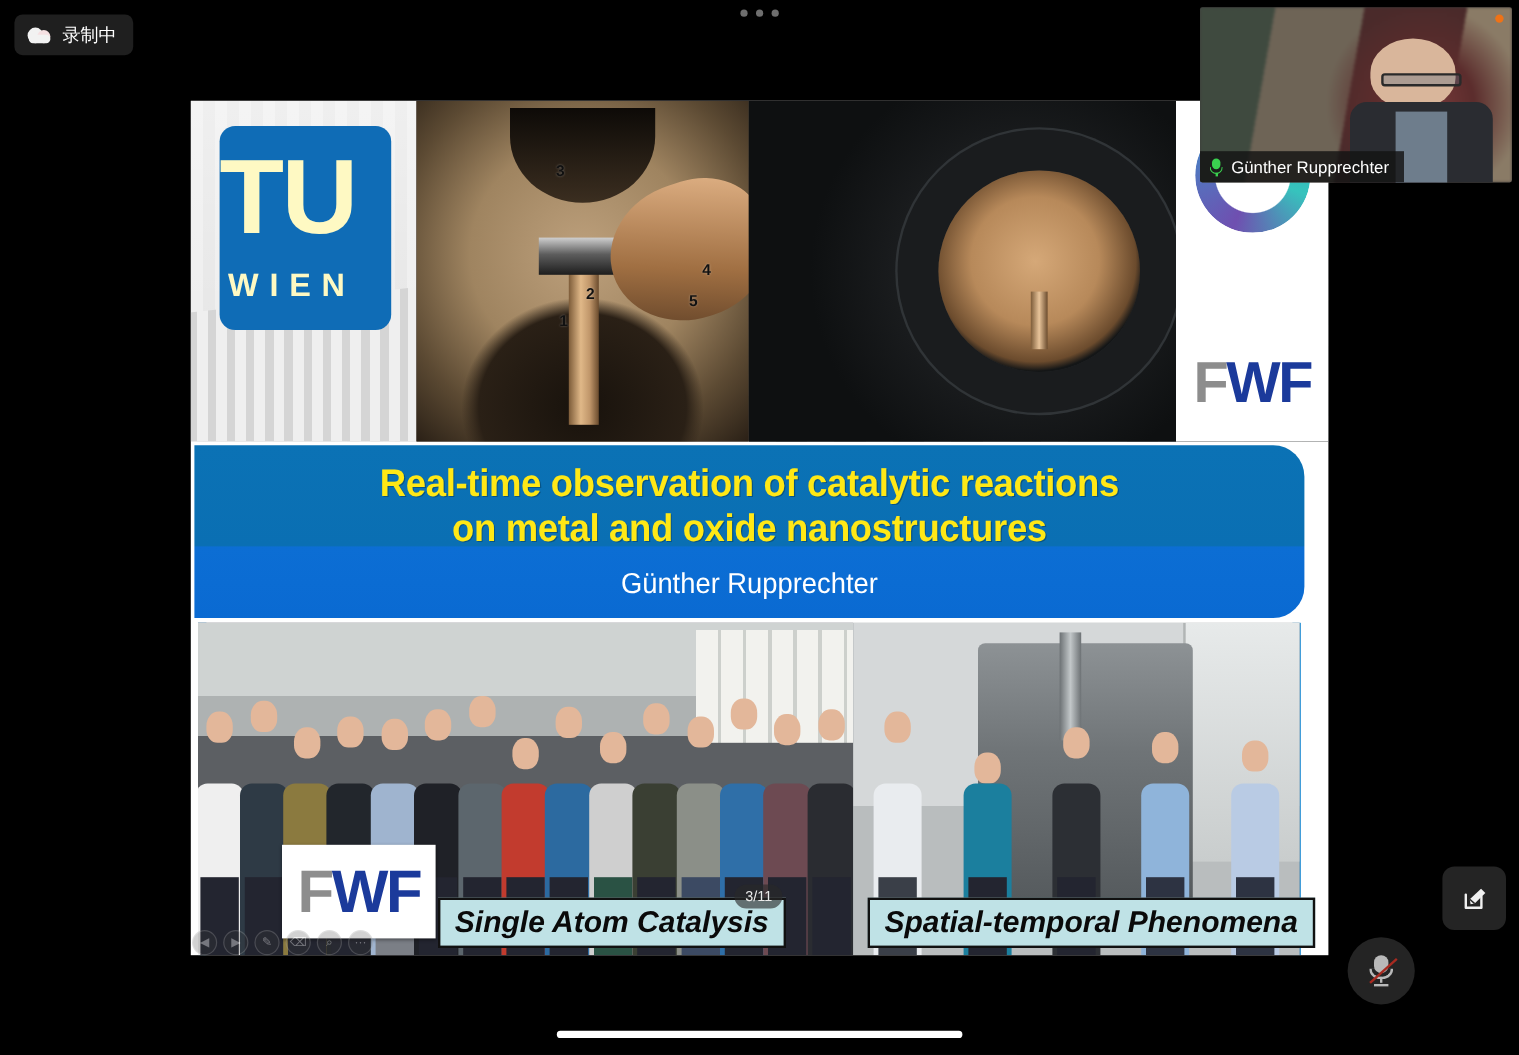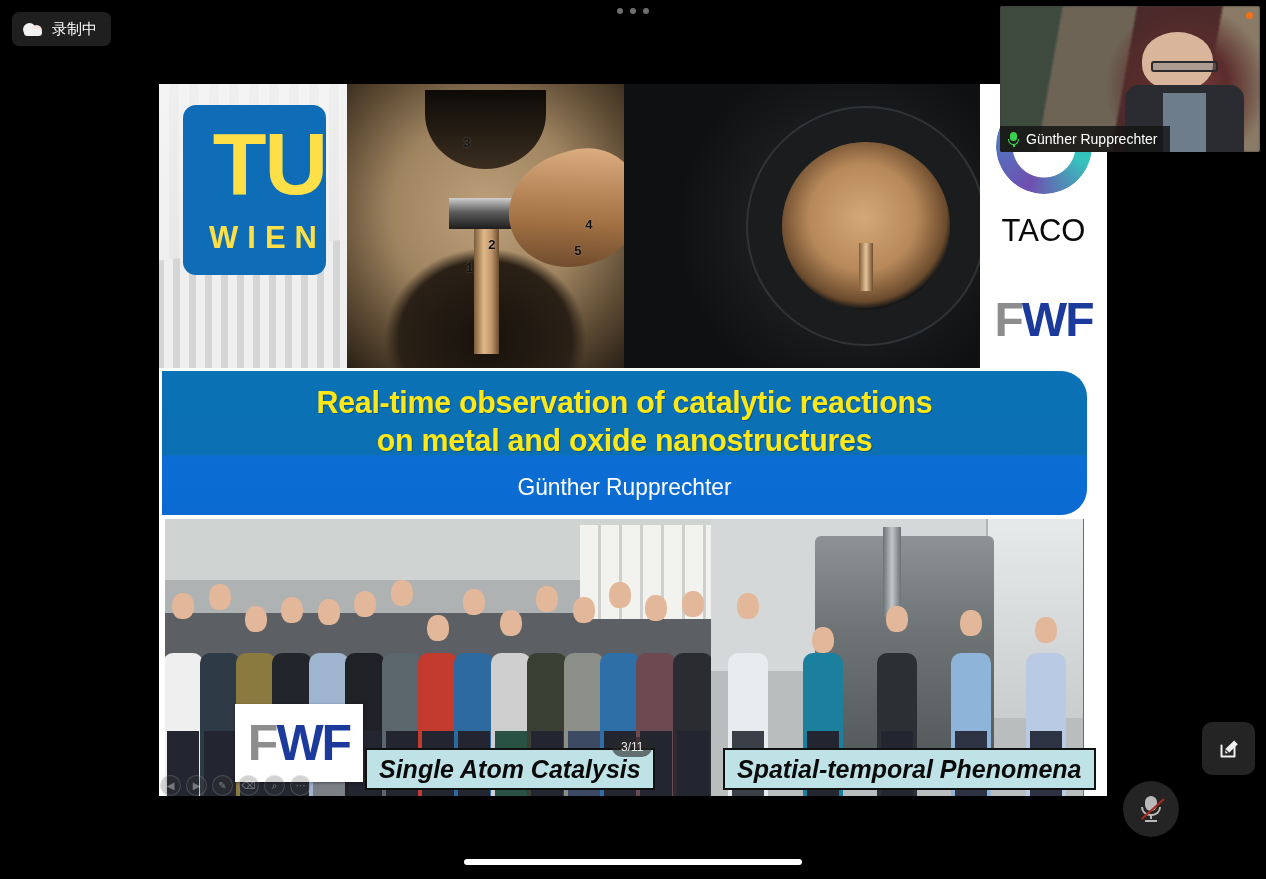--- a/index.html
+++ b/index.html
@@ -45,27 +45,27 @@
       linear-gradient(to bottom, rgba(255,255,255,.55), rgba(255,255,255,.2)),
       repeating-linear-gradient(90deg,#e7e7e7 0 10px,#dcdcdc 10px 20px);
   }
   .tuwien-bg::after{
     content:""; position:absolute; left:-6%; bottom:0; width:112%; height:52%;
     background: repeating-linear-gradient(90deg,#efefef 0 9px,#d5d5d5 9px 16px);
     clip-path: polygon(0 28%,100% 12%,100% 100%,0 100%);
   }
   .tu-logo {
     position:absolute; left:24px; top:21px; width:143px; height:170px;
-    background:#0f6cb6; border-radius:13px; color:#fde047; text-align:right;
+    background:#0f6cb6; border-radius:13px; color:#fef9c3; text-align:left;
   }
   .tu-logo .tu {
     font-size:88px; font-weight:700; letter-spacing:-2px; line-height:118px;
     font-family:"Liberation Sans", sans-serif;
   }
-  .tu-logo .wien { font-size:31px; font-weight:700; letter-spacing:9px; line-height:30px; padding-left:7px;}
+  .tu-logo .wien { font-size:27px; font-weight:700; letter-spacing:9px; line-height:30px; padding-left:7px;}
 
   .ts-mid { width:277px; background:#2b2116; }
   .chamber1 {
     position:absolute; inset:0;
     background:
       radial-gradient(ellipse 52% 46% at 50% 90%, #18120c 0%, #2a2016 60%, transparent 70%),
       radial-gradient(circle at 50% 45%, #bda07c 0%, #9f8460 45%, #5c4a33 75%, #2a2016 100%);
   }
   .chamber1::before{
     content:""; position:absolute; left:28%; top:2%; width:44%; height:28%;
@@ -320,21 +320,20 @@
       </div>
 
       <div class="ts-col ts-right">
         <div class="chamber2"></div>
       </div>
 
       <div class="ts-badge">
         <div class="sfb-ring"></div>
         <div class="sfb-ring-in"></div>
         <div class="sfb-text">
-          <div>TACO</div>
         </div>
         <div class="sfb-fwf">
           <span class="fwf-logo">
             <span class="g">F</span><span class="b">W</span><span class="b">F</span>
           </span>
         </div>
       </div>
     </div>
 
     <div class="banner">

